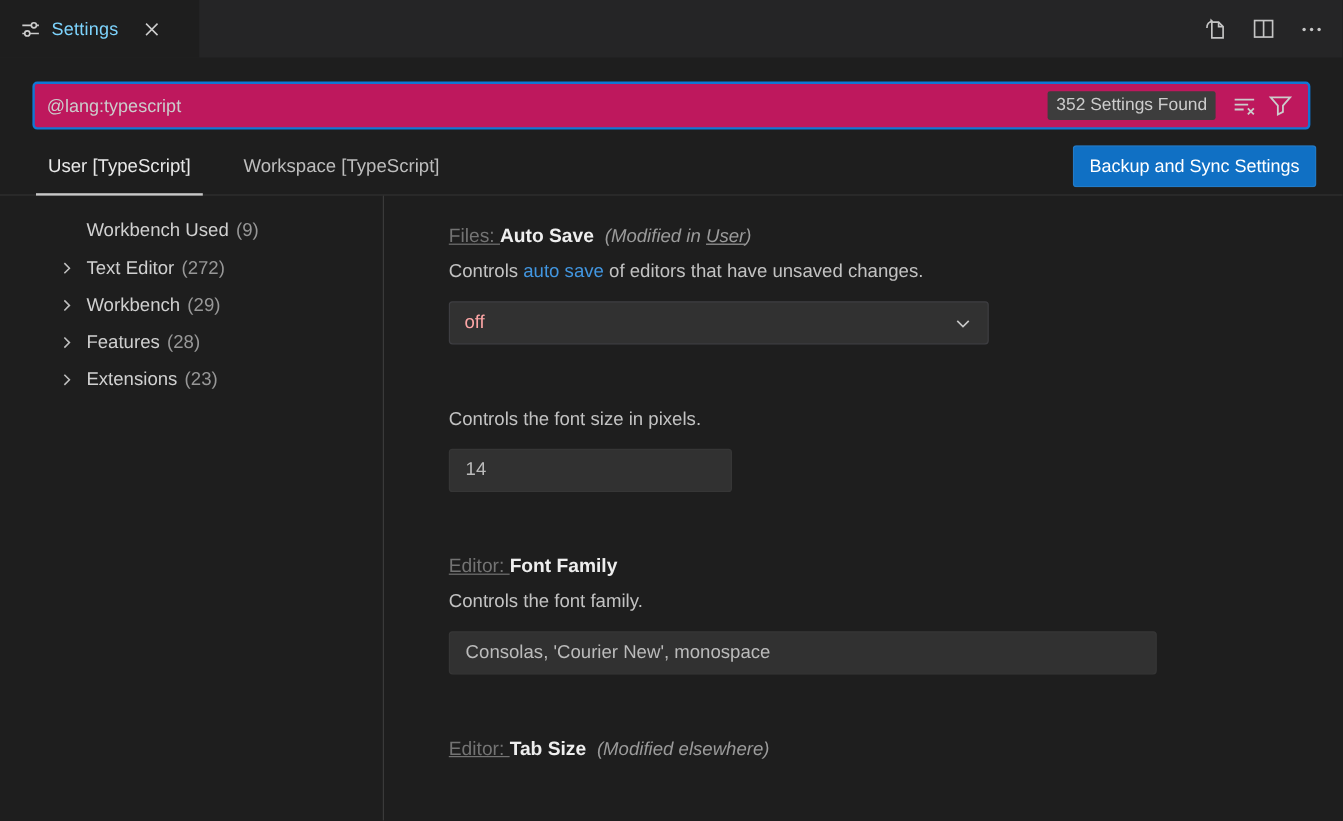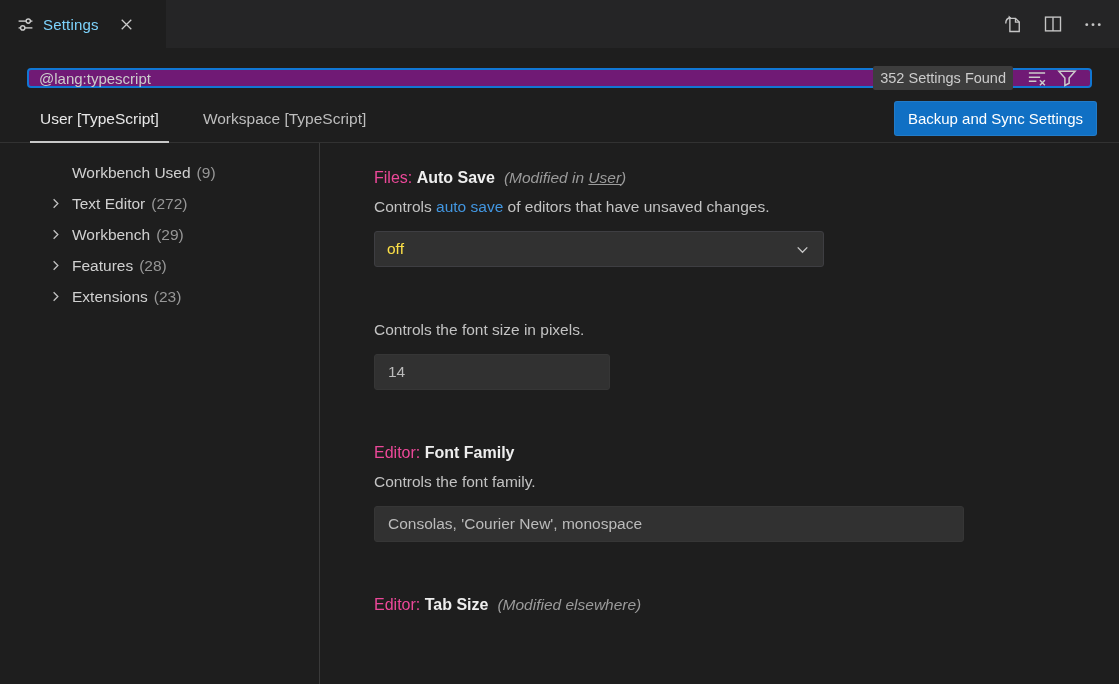--- a/index.html
+++ b/index.html
@@ -11,21 +11,21 @@
   .tab-bar { height:48px; background:#252526; display:flex; align-items:stretch; flex:0 0 auto; }
   .tab { width:166px; background:#1e1e1e; display:flex; align-items:center; padding:0 12px 0 17px; gap:9px; cursor:pointer; }
   .tab-label { font-size:15px; color:#7dd3fc; letter-spacing:.2px; }
   .tab-close { margin-left:10px; color:#cccccc; display:flex; align-items:center; cursor:pointer; }
   .icon16 { width:17px; height:17px; display:block; }
   .tab-actions { margin-left:auto; display:flex; align-items:center; gap:20px; padding-right:16px; color:#c5c5c5; }
   .tab-actions .act { display:flex; align-items:center; cursor:pointer; }
 
   
   .search-row { padding:20px 27px 0 27px; flex:0 0 auto; }
-  .search-box { height:20px; background:#701a75; border:2px solid #1177d4; border-radius:4px; display:flex; align-items:center; padding:0 8px 0 10px; }
+  .search-box { height:40px; background:#be185d; border:2px solid #1177d4; border-radius:4px; display:flex; align-items:center; padding:0 8px 0 10px; }
   .search-value { font-size:15px; color:#cccccc; flex:1 1 auto; white-space:nowrap; overflow:hidden; }
   .results-badge { background:#3d3d3d; color:#cccccc; font-size:14.5px; padding:4px 7px; border-radius:2px; margin-right:9px; white-space:nowrap; }
   .sicon { color:#cccccc; display:flex; align-items:center; cursor:pointer; padding:0 5px; }
   .icon20 { width:20px; height:20px; display:block; }
 
   
   .scope-row { margin-top:12px; padding:0 22px 0 30px; display:flex; align-items:center; border-bottom:1px solid #323232; flex:0 0 auto; }
   .scope-tabs { display:flex; gap:24px; }
   .scope-tab { font-size:15.5px; color:#bdbdbd; padding:10px 10px 13px 10px; border-bottom:2px solid transparent; margin-bottom:-1px; cursor:pointer; white-space:nowrap; }
   .scope-tab.active { color:#e8e8e8; border-bottom-color:#c8c8c8; }
@@ -36,28 +36,28 @@
   .toc { width:320px; flex:0 0 auto; border-right:1px solid #3a3a3a; padding-top:14px; }
   .toc-row { height:31px; display:flex; align-items:center; padding-left:48px; font-size:15.5px; color:#d0d0d0; cursor:pointer; }
   .toc-chev { width:24px; display:flex; align-items:center; color:#c0c0c0; }
   .toc-chev.hidden { visibility:hidden; }
   .icon14 { width:15px; height:15px; display:block; }
   .toc-count { color:#979797; margin-left:6px; }
 
   .content { flex:1 1 auto; padding:26px 30px 0 54px; overflow:hidden; }
   .setting { margin-bottom:54px; }
   .setting-title { font-size:16px; }
-  .cat { color:#ec4899; }
+  .cat { color:#737373;text-decoration:underline; }
   .name { color:#eeeeee; font-weight:bold; }
   .modified { color:#9b9b9b; font-style:italic; margin-left:9px; font-size:15.5px; }
   .mod-link { text-decoration:underline; cursor:pointer; }
   .desc { margin-top:11px; font-size:15.5px; color:#c2c2c2; }
   .desc-link { color:#4296e0; cursor:pointer; }
   .control { margin-top:15px; }
-  .select { width:450px; height:36px; background:#313131; border:1px solid #3e3e42; border-radius:3px; display:flex; align-items:center; padding:0 12px; font-size:15.5px; color:#fde047; cursor:pointer; }
+  .select { width:450px; height:36px; background:#313131; border:1px solid #3e3e42; border-radius:3px; display:flex; align-items:center; padding:0 12px; font-size:15.5px; color:#fca5a5; cursor:pointer; }
   .select .chev { margin-left:auto; color:#c5c5c5; display:flex; align-items:center; }
   .text-input { height:36px; background:#313131; border:1px solid #363636; border-radius:3px; display:flex; align-items:center; padding:0 13px; font-size:15.5px; color:#bbbbbb; cursor:text; }
   .w-280 { width:236px; }
   .w-590 { width:590px; }
 </style>
 </head>
 <body>
 
 <div class="window">
 

